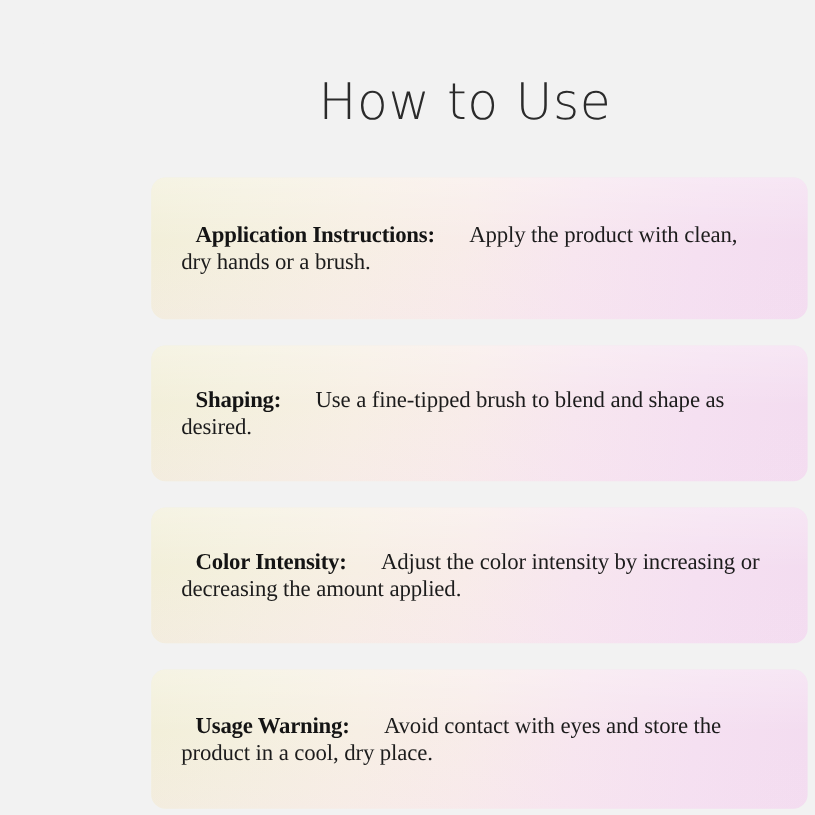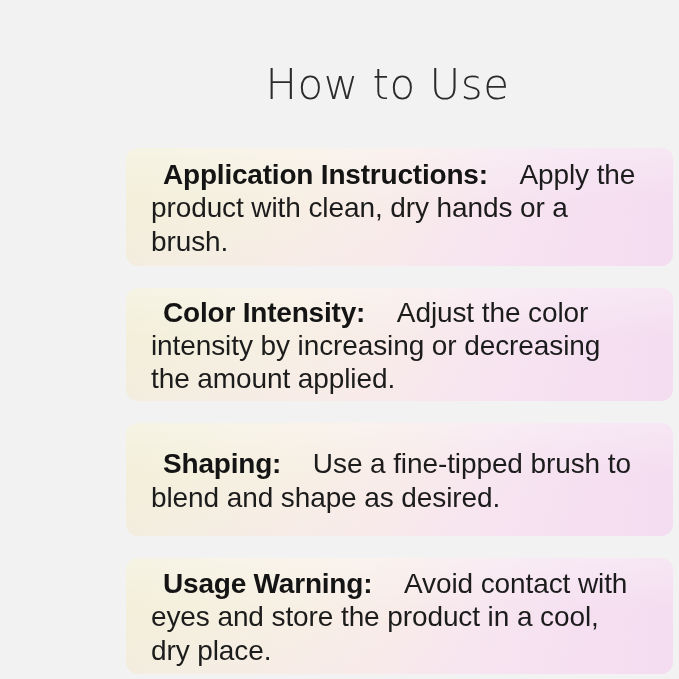--- a/index.html
+++ b/index.html
@@ -87,22 +87,22 @@
   .card + .card { margin-top: 22px; }
 
   .card-1 { height: 118px; }
   .card-2 { height: 113px; }
   .card-3 { height: 113px; }
   .card-4 { height: 116px; justify-content: flex-end; }
 
   .card-text {
     position: relative;
     z-index: 1;
-    font-family: Liberation Sans, sans-serif;
-    font-size: 28px;
+    font-family: Liberation Serif, serif;
+    font-size: 19px;
     font-weight: 400;
     line-height: 1.18;
     color: #1c1c1c;
     letter-spacing: -0.1px;
     width: 500px;
   }
 
   .card-label {
     font-weight: 700;
     color: #141414;
@@ -115,26 +115,26 @@
 <div class="page">
 
   <h1 class="page-title">How to Use</h1>
 
   <div class="card-list">
 
     <div class="card card-1">
       <p class="card-text"><span class="card-label">Application Instructions:</span> <span class="card-body">Apply the product with clean, dry hands or a brush.</span></p>
     </div>
 
+    <div class="card card-2">
+      <p class="card-text"><span class="card-label">Shaping:</span> <span class="card-body">Use a fine-tipped brush to blend and shape as desired.</span></p>
+    </div>
+
     <div class="card card-3">
       <p class="card-text"><span class="card-label">Color Intensity:</span> <span class="card-body">Adjust the color intensity by increasing or decreasing the amount applied.</span></p>
-    </div>
-
-    <div class="card card-2">
-      <p class="card-text"><span class="card-label">Shaping:</span> <span class="card-body">Use a fine-tipped brush to blend and shape as desired.</span></p>
     </div>
 
     <div class="card card-4">
       <p class="card-text"><span class="card-label">Usage Warning:</span> <span class="card-body">Avoid contact with eyes and store the product in a cool, dry place.</span></p>
     </div>
 
   </div>
 </div>
 
 </body></html>

